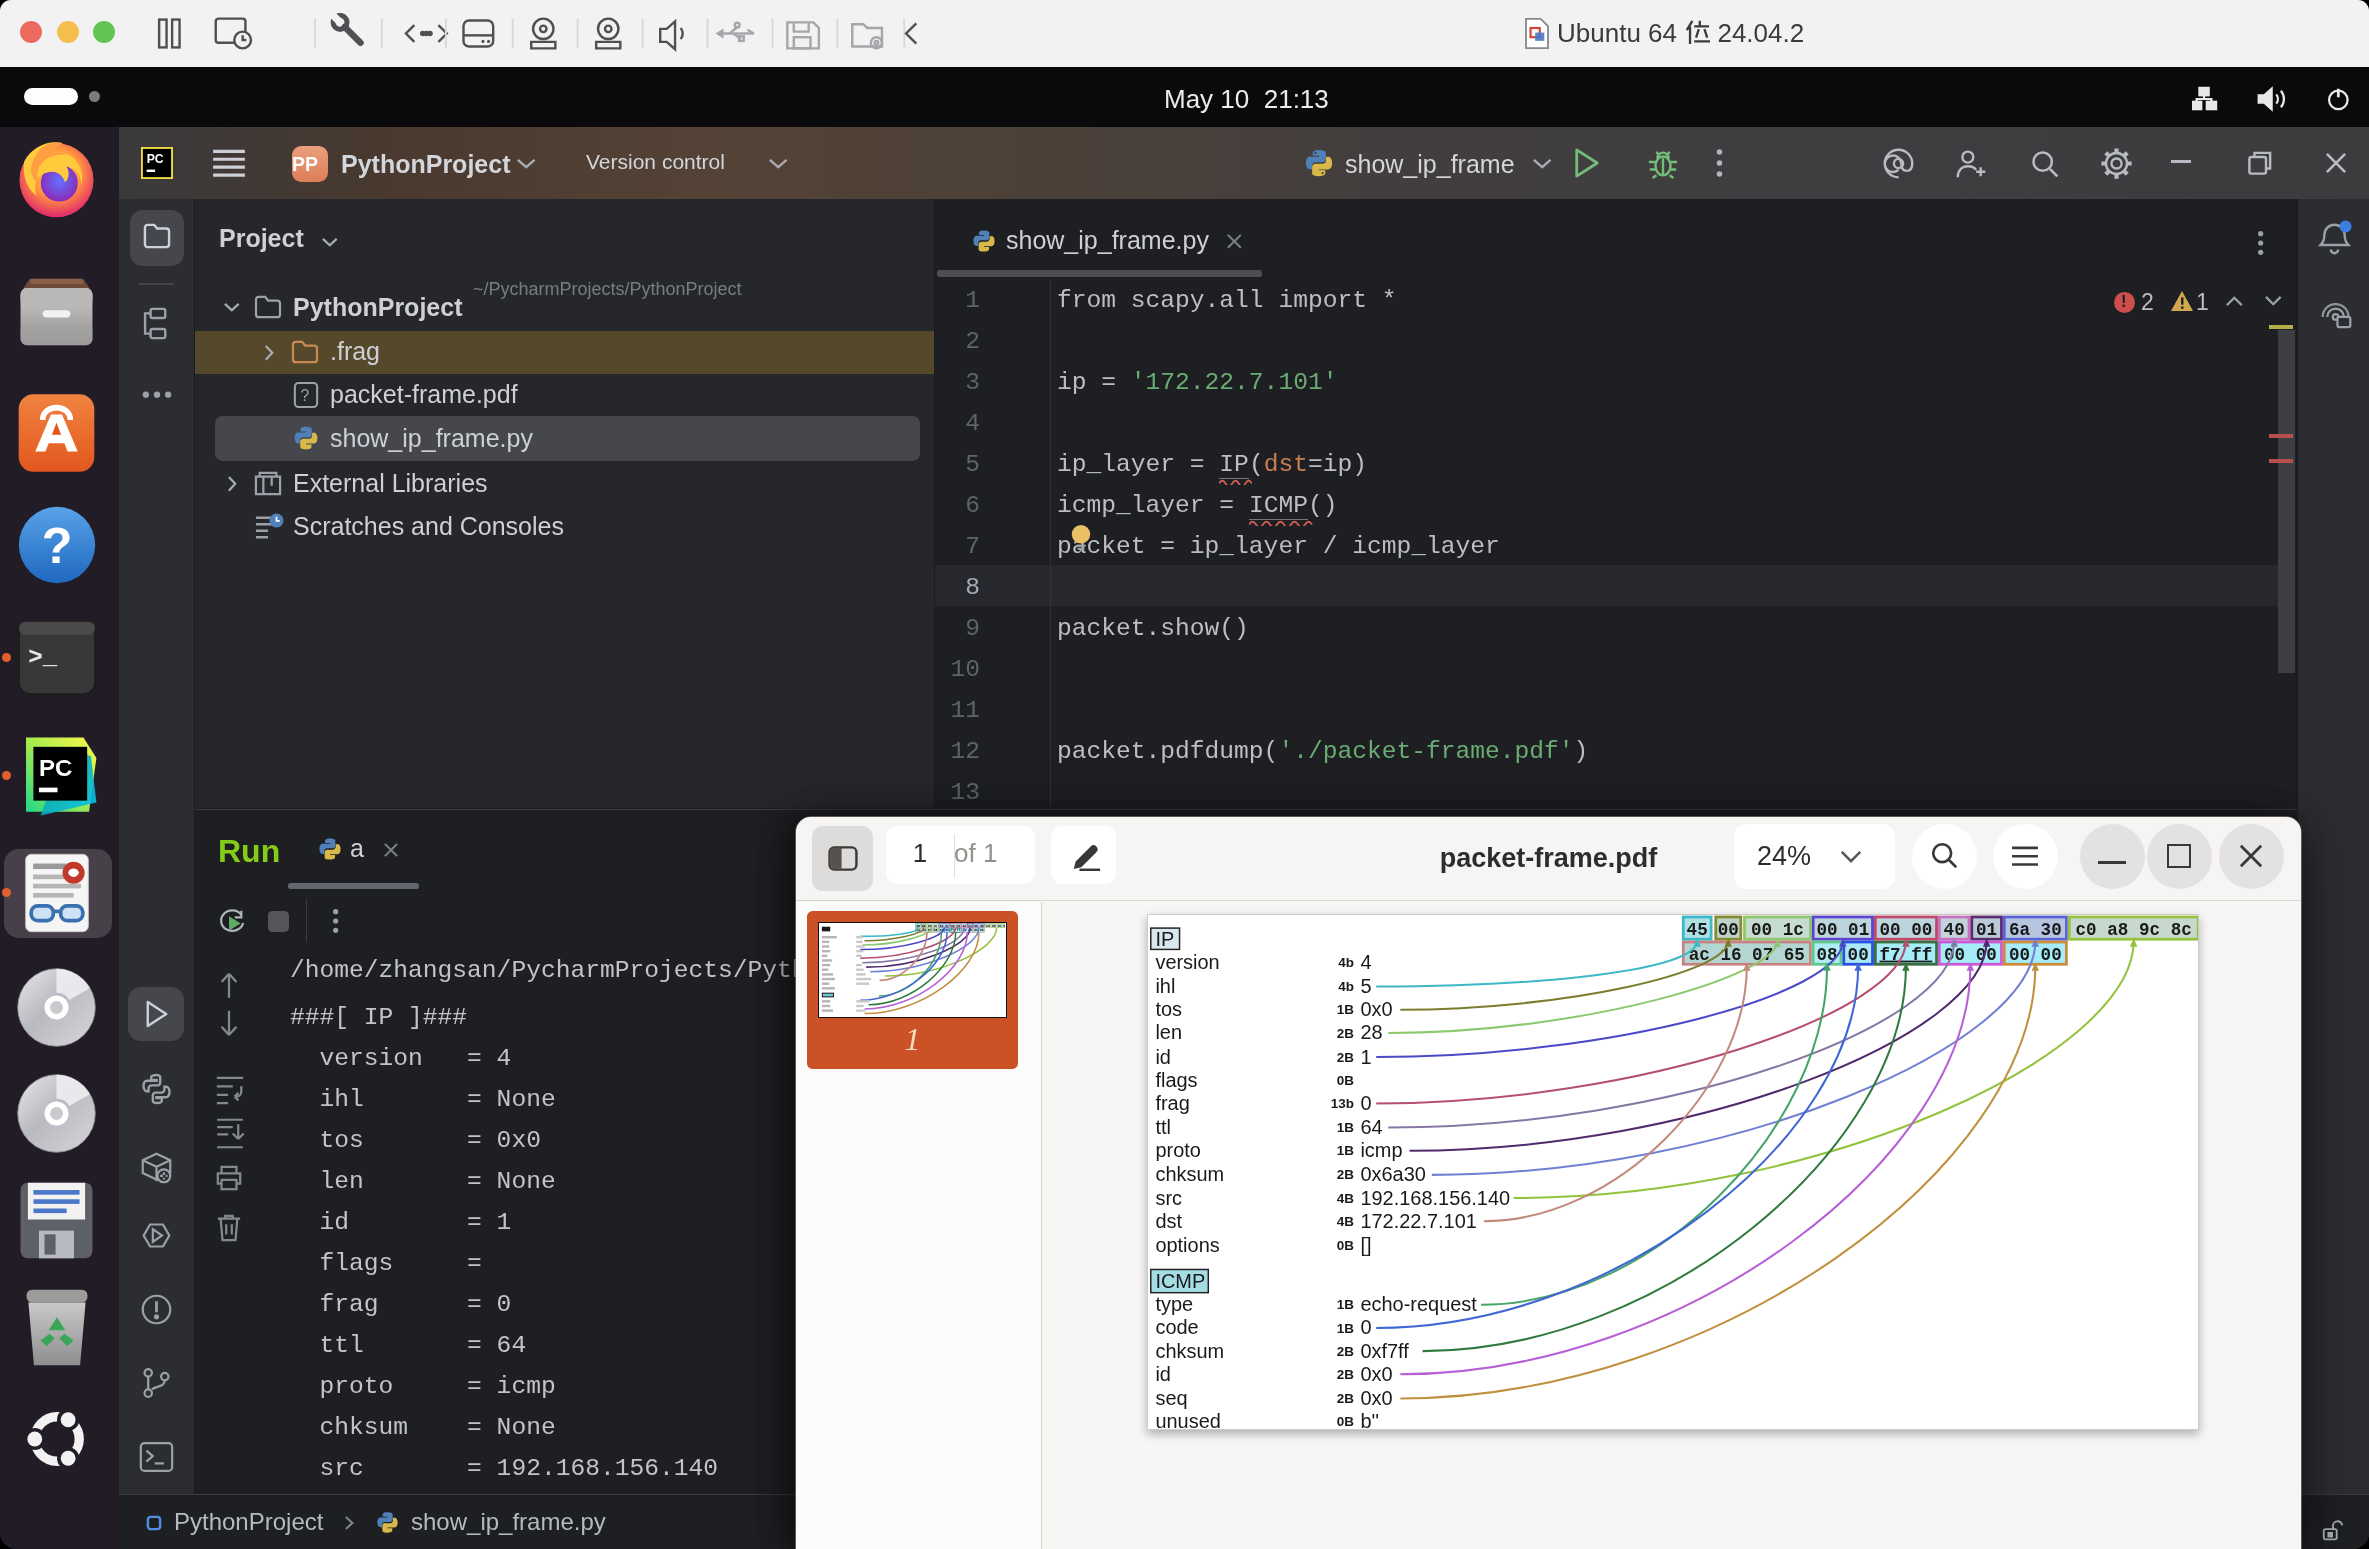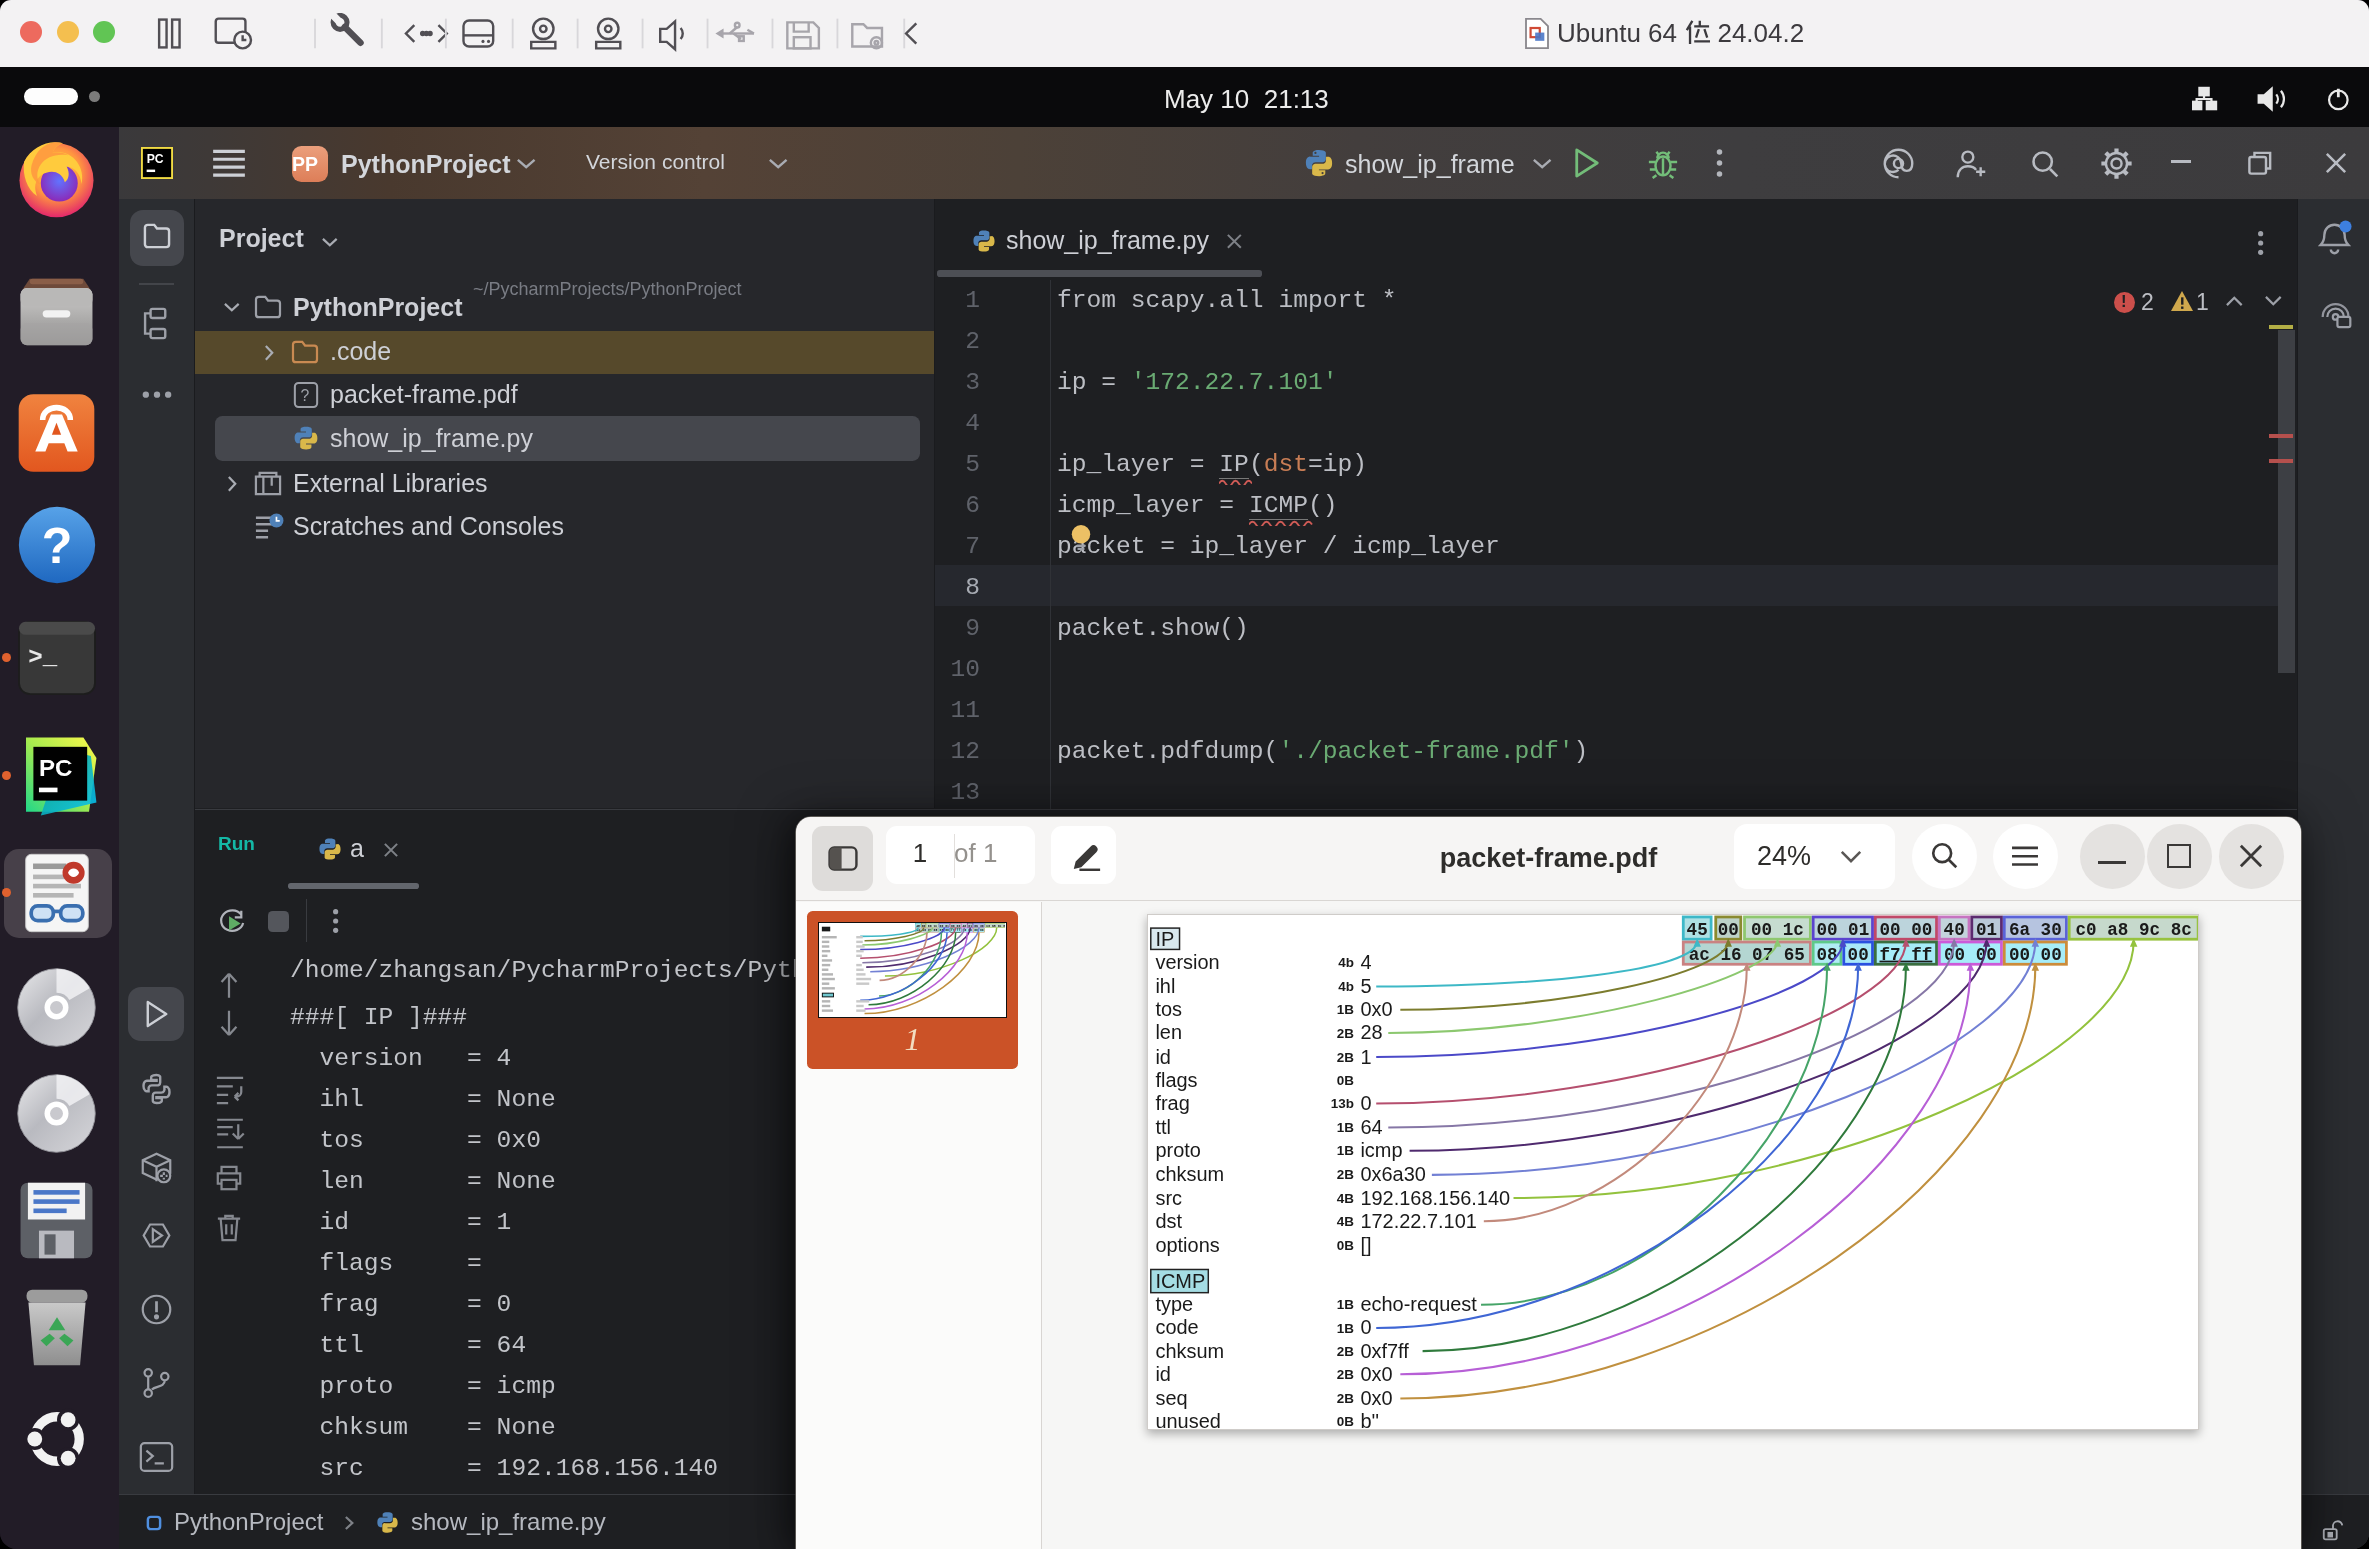--- a/index.html
+++ b/index.html
@@ -429,21 +429,21 @@
     <div class="abs" style="left:98px;top:94px;font-size:25px;font-weight:bold;color:#ced0d6;">PythonProject</div>
     <div class="abs" style="left:278px;top:80px;font-size:18px;color:#797c84;">~/PycharmProjects/PythonProject</div>
 
     <div class="abs" style="left:0;top:132px;width:739px;height:43px;background:#56492b;"></div>
     <svg class="abs" style="left:69px;top:145px" width="11" height="17.6" viewBox="0 0 12 19" fill="none" stroke="#a9acb3" stroke-width="2.4">
           <path d="M2 2l7 7.5L2 17"></path>
         </svg>
     <svg class="abs" style="left:96px;top:141px" width="28" height="24" viewBox="0 0 30 26" fill="none" stroke="#c98a52" stroke-width="2.4">
           <path d="M2 5a3 3 0 0 1 3-3h7l3 4h10a3 3 0 0 1 3 3v12a3 3 0 0 1-3 3H5a3 3 0 0 1-3-3z"></path>
         </svg>
-    <div class="abs" style="left:135px;top:138px;font-size:25px;color:#ced0d6;">.code</div>
+    <div class="abs" style="left:135px;top:138px;font-size:25px;color:#ced0d6;">.frag</div>
 
     <svg class="abs" style="left:98px;top:182px" width="26" height="28" viewBox="0 0 28 30" fill="none" stroke="#9da0a8" stroke-width="2.2">
           <rect x="2" y="2" width="24" height="26" rx="4"></rect>
           <text x="8" y="22" font-size="17" fill="#9da0a8" stroke="none" font-family="Liberation Sans">?</text>
         </svg>
     <div class="abs" style="left:135px;top:181px;font-size:25px;color:#ced0d6;">packet-frame.pdf</div>
 
     <div class="abs" style="left:20.4px;top:217px;width:705px;height:45px;border-radius:7.4px;background:#45474d;"></div>
     <svg class="abs" style="left:97px;top:225px" width="28" height="28" viewBox="0 0 32 32">
           <path d="M15.9 3c-6.5 0-6.1 2.8-6.1 2.8v2.9h6.2v.9H7.3S3 9.2 3 15.7c0 6.5 3.8 6.3 3.8 6.3H9v-3s-.1-3.8 3.7-3.8h6.3s3.6.1 3.6-3.5V6S23.2 3 15.9 3z" fill="#4f81b8"></path>
@@ -546,21 +546,21 @@
           <path d="M2 2l8 8 8-8"></path>
         </svg>
 
     <div class="abs" style="left:1334px;top:126px;width:24px;height:3.7px;background:#b3ae45;"></div>
     <div class="abs" style="left:1343px;top:131px;width:16.7px;height:343px;background:#43454a;opacity:.85;"></div>
     <div class="abs" style="left:1334px;top:235px;width:24px;height:3.7px;background:#b5504d;"></div>
     <div class="abs" style="left:1334px;top:260px;width:24px;height:3.7px;background:#b5504d;"></div>
   </div>
 
   <div class="abs" style="left:76px;top:682px;width:2102px;height:685px;background:#1e1f22;border-top:0.9px solid #393b40;">
-    <div class="abs" style="left:23px;top:23px;font-size:19px;font-weight:bold;color:#14b8a6;">Run</div>
+    <div class="abs" style="left:23px;top:23px;font-size:32px;font-weight:bold;color:#84cc16;">Run</div>
     <svg class="abs" style="left:122px;top:26px" width="26" height="26" viewBox="0 0 32 32">
           <path d="M15.9 3c-6.5 0-6.1 2.8-6.1 2.8v2.9h6.2v.9H7.3S3 9.2 3 15.7c0 6.5 3.8 6.3 3.8 6.3H9v-3s-.1-3.8 3.7-3.8h6.3s3.6.1 3.6-3.5V6S23.2 3 15.9 3z" fill="#4f81b8"></path>
           <path d="M16.1 29c6.5 0 6.1-2.8 6.1-2.8v-2.9H16v-.9h8.7s4.3.4 4.3-6.1c0-6.5-3.8-6.3-3.8-6.3H23v3s.1 3.8-3.7 3.8H13s-3.6-.1-3.6 3.5V26s-.6 3 6.7 3z" fill="#d9b84a"></path>
         </svg>
     <div class="abs" style="left:155px;top:24px;font-size:25px;color:#ced0d6;">a</div>
     <svg class="abs" style="left:188px;top:32px" width="16" height="16" viewBox="0 0 17 17" stroke="#7e8187" stroke-width="2.2">
           <path d="M2 2l13 13M15 2L2 15"></path>
         </svg>
     <div class="abs" style="left:93px;top:73px;width:131px;height:5.6px;border-radius:2.8px;background:#63666d;"></div>
 

